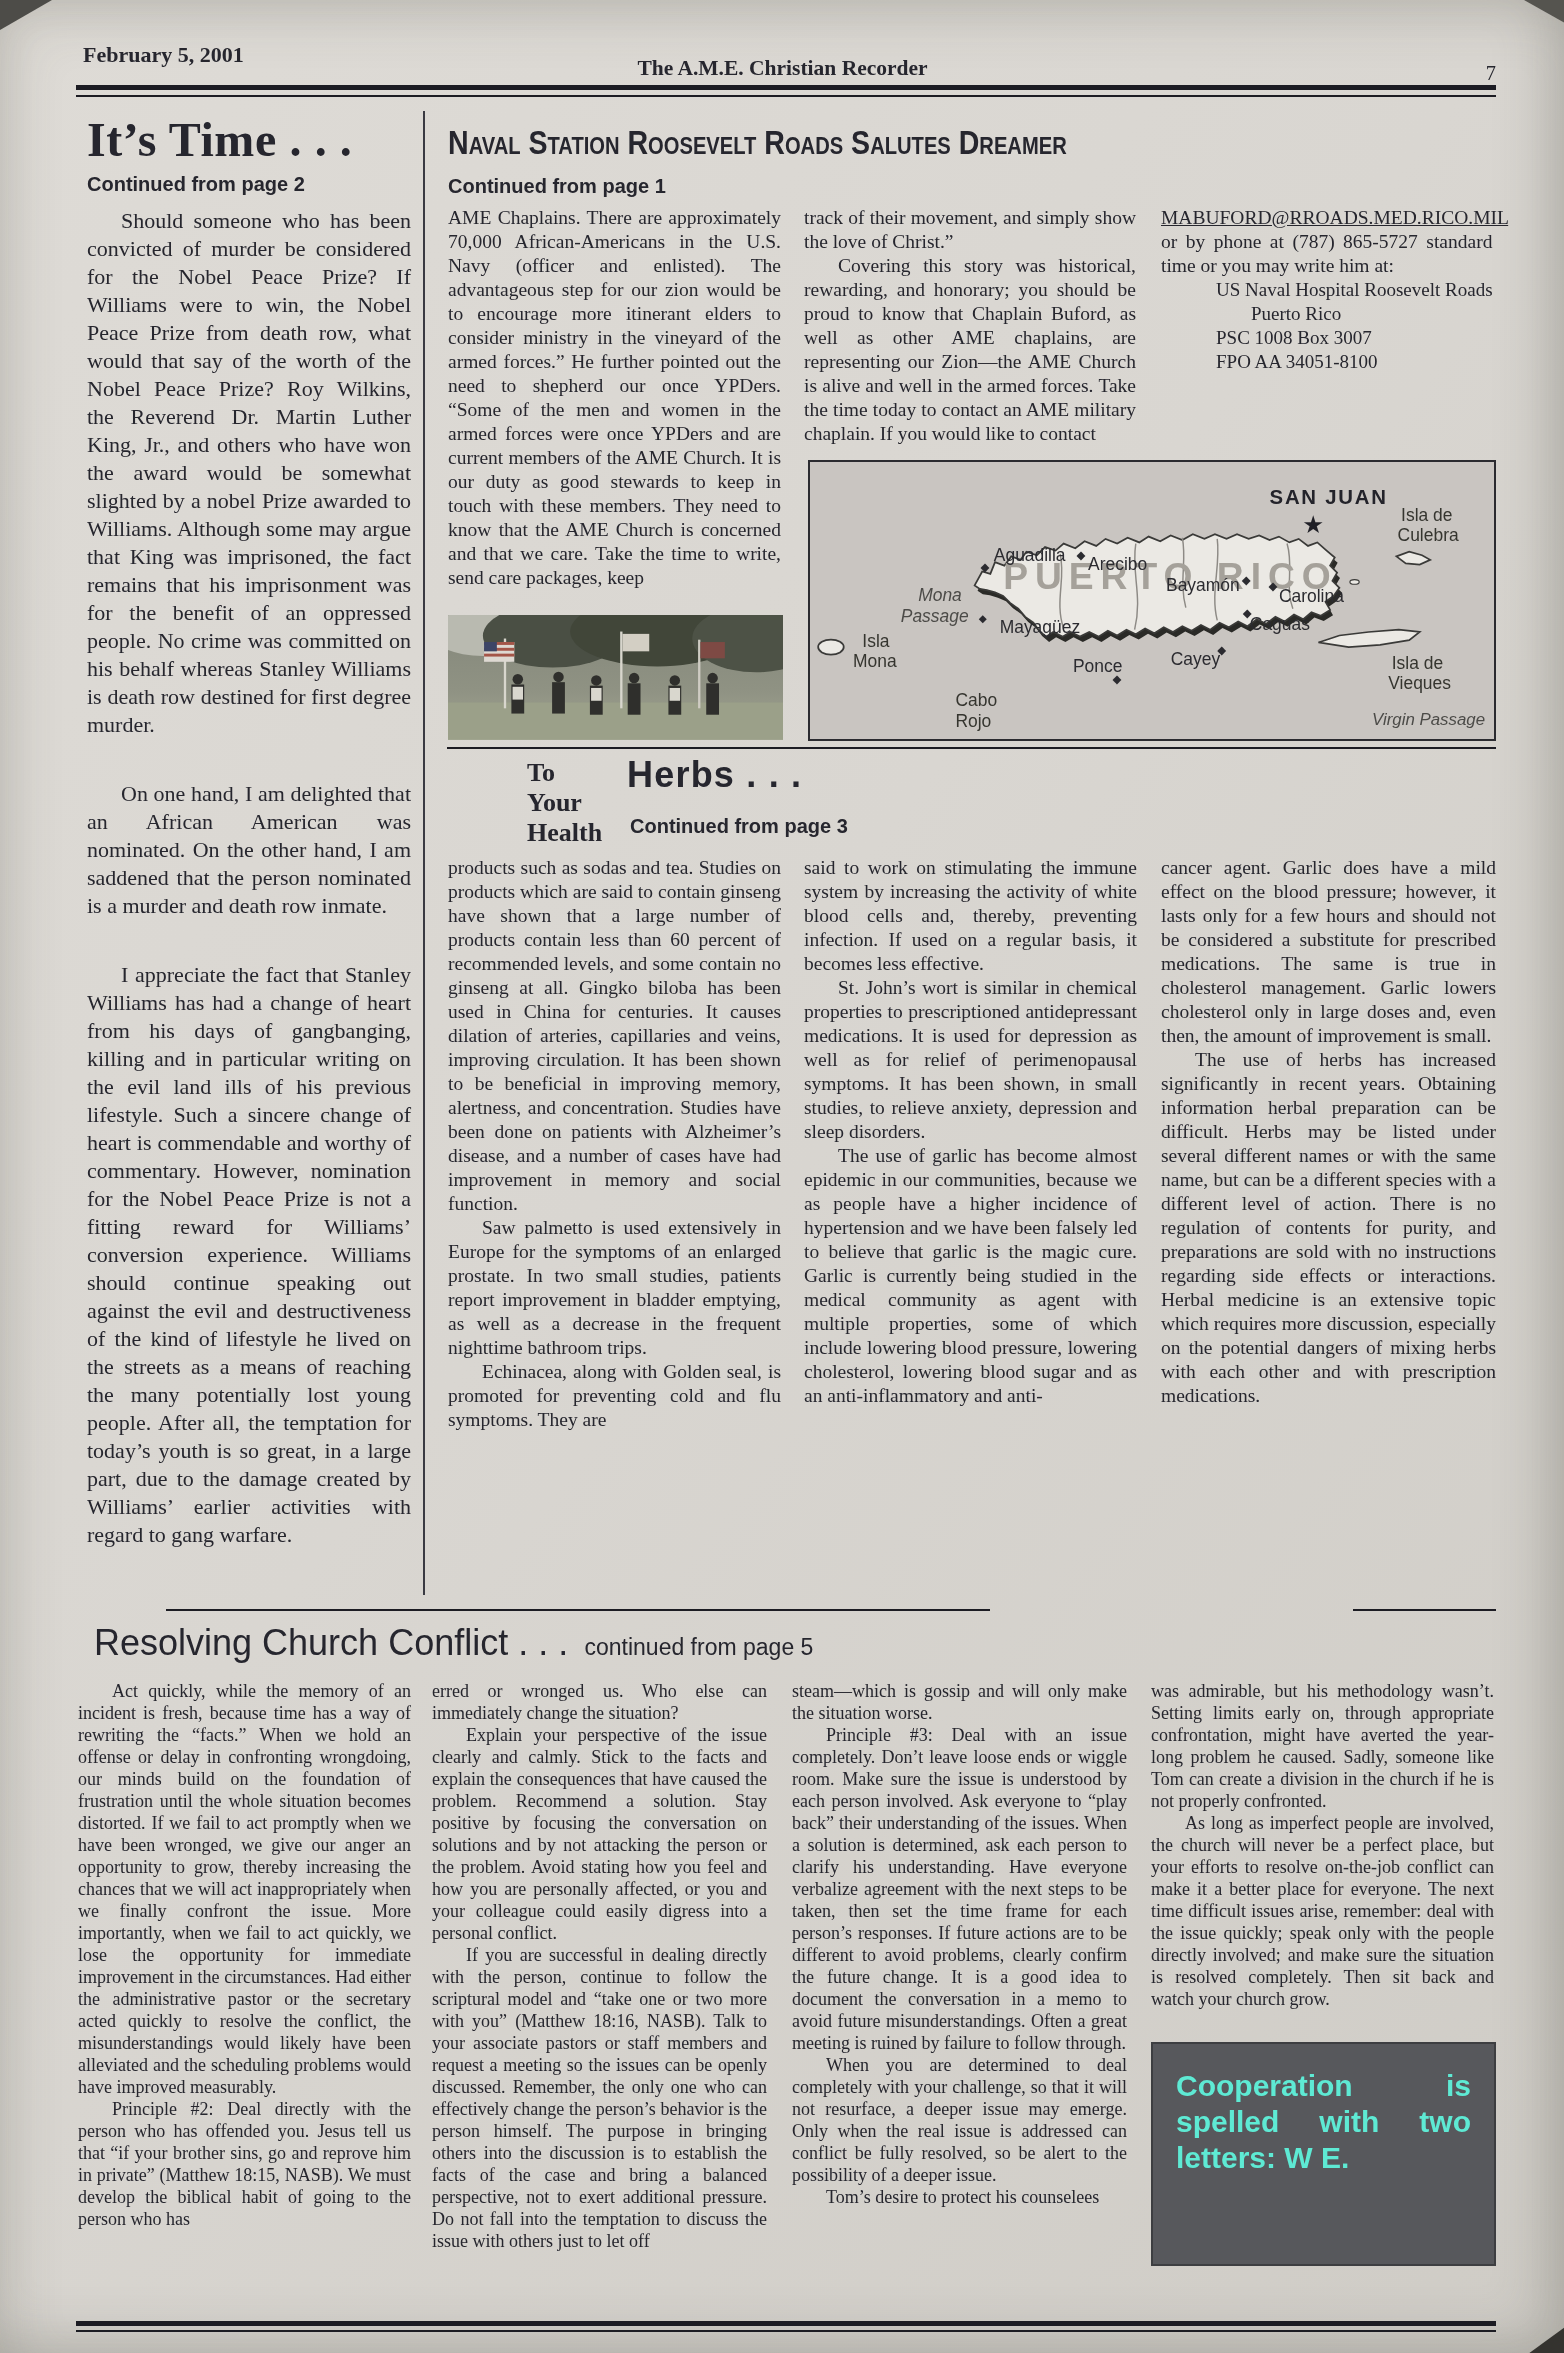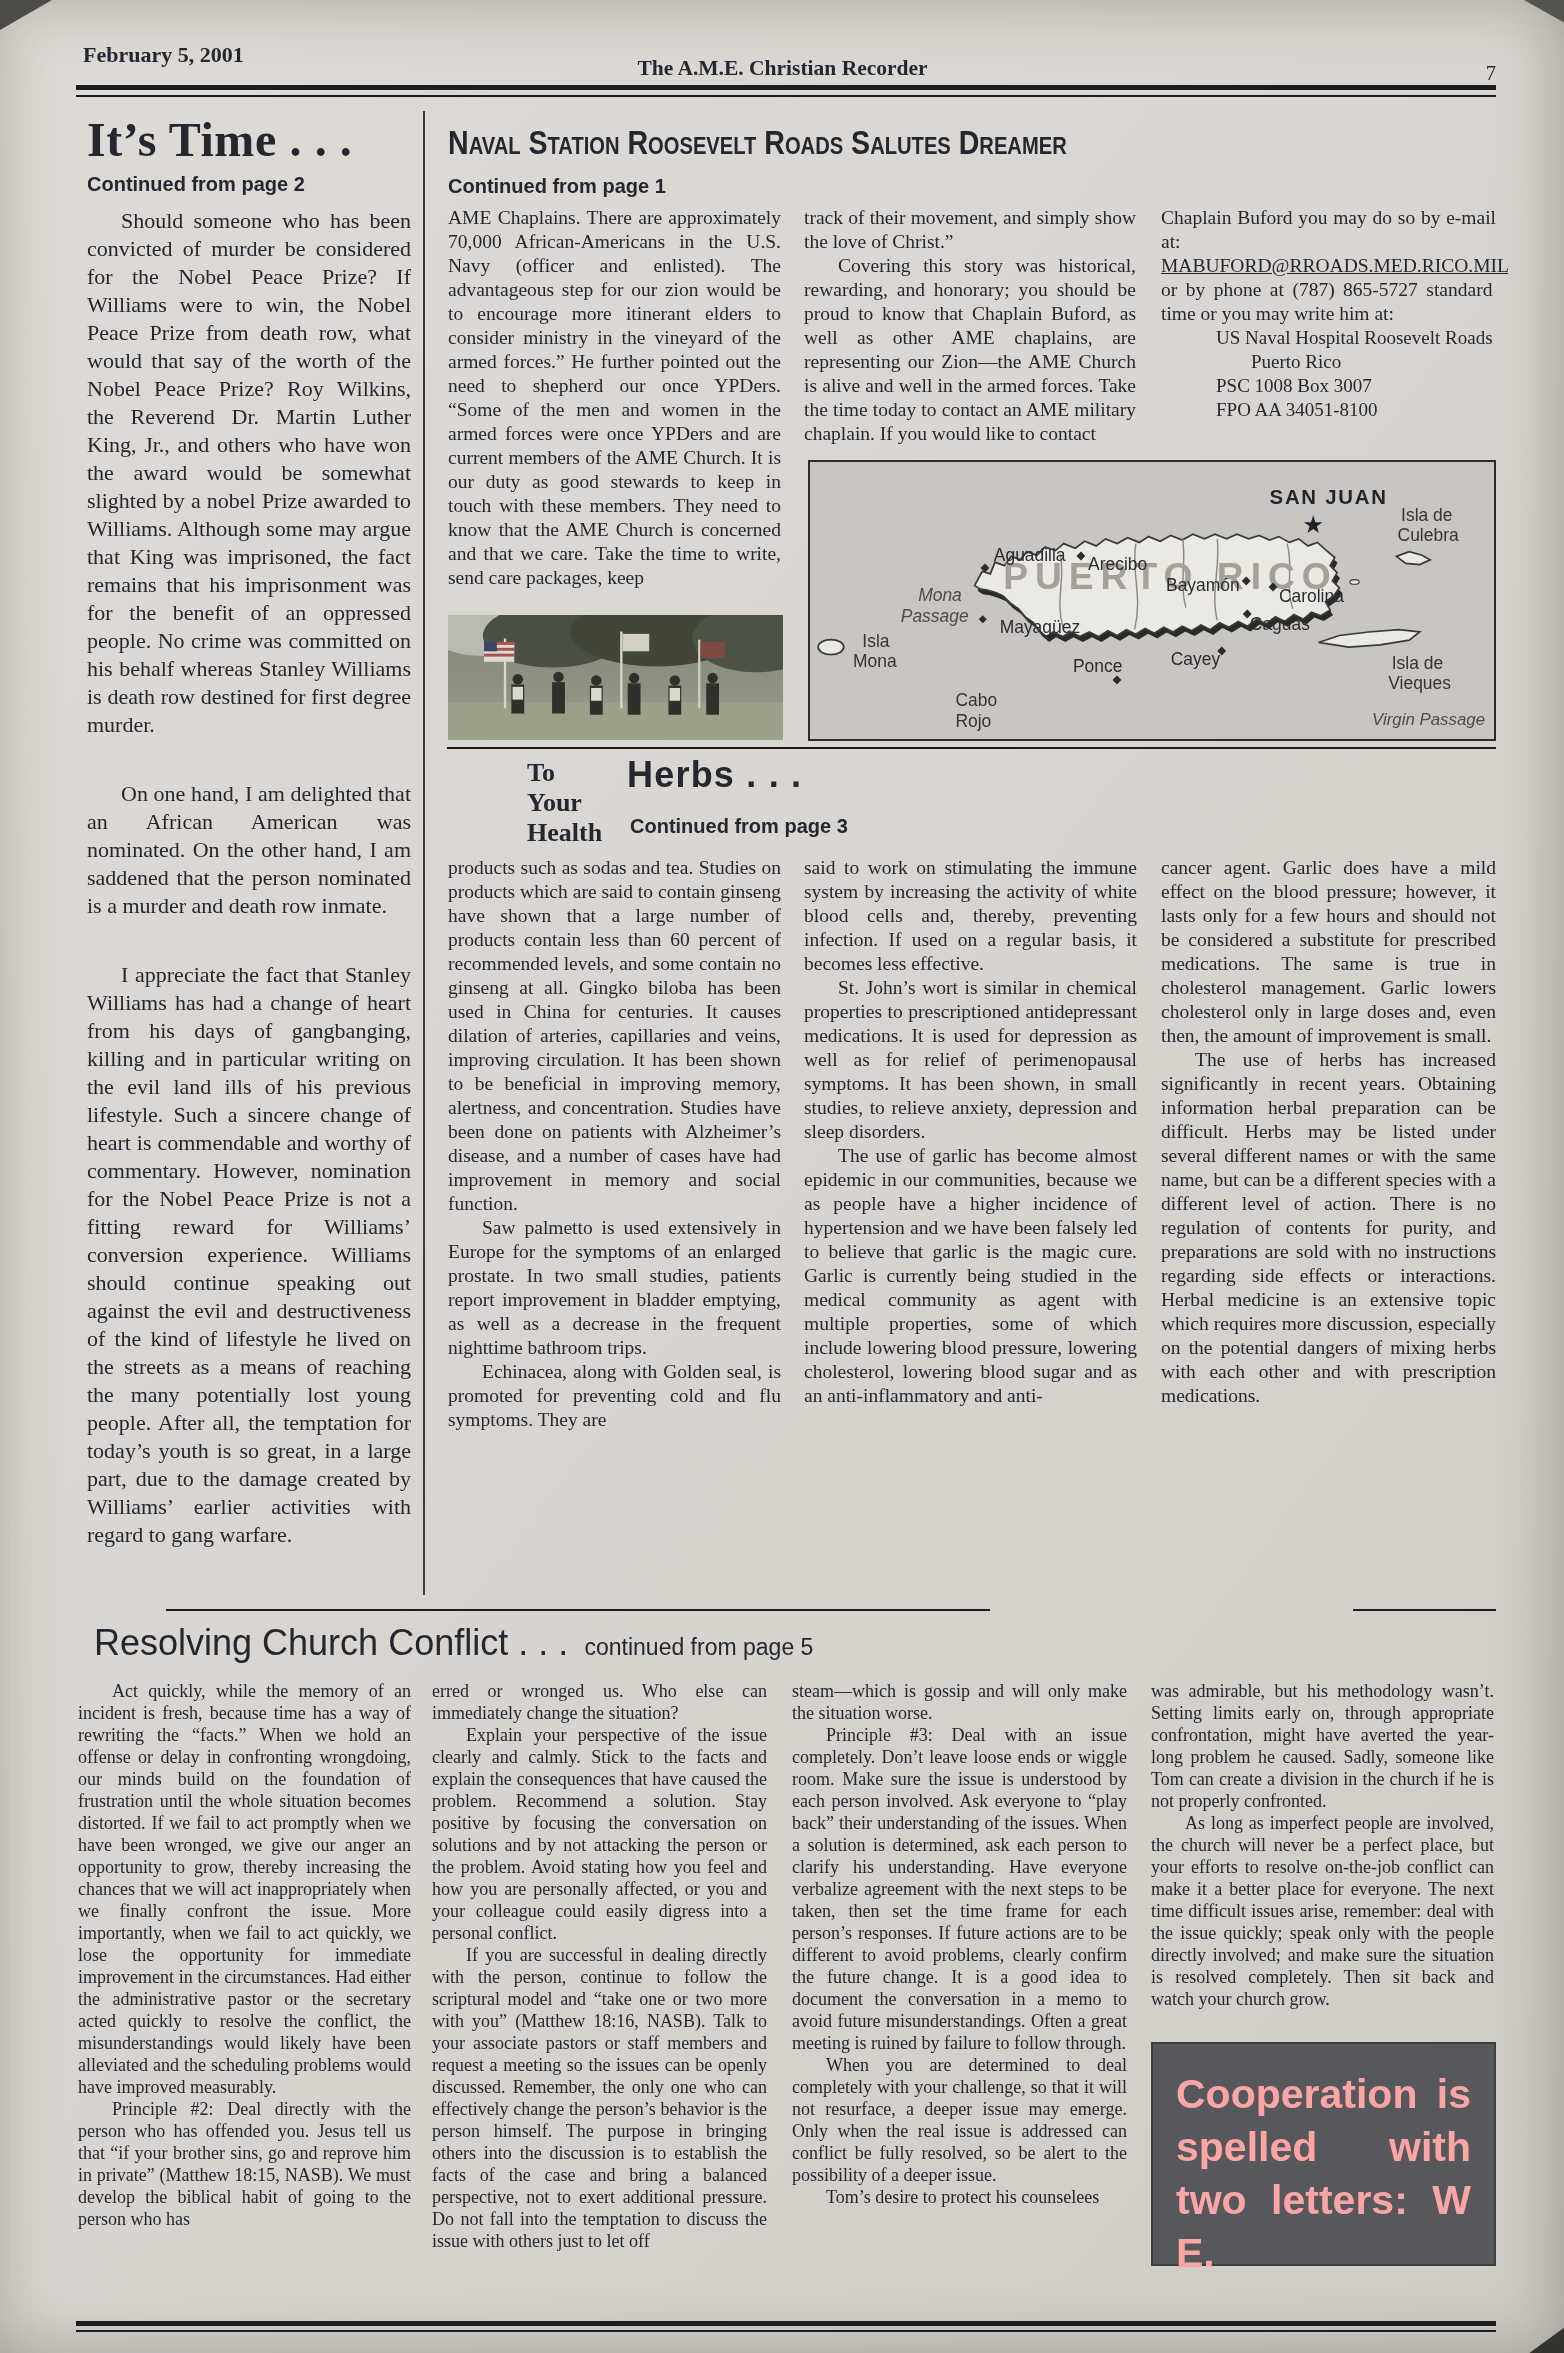--- a/index.html
+++ b/index.html
@@ -32,22 +32,22 @@
   .c-md p{font-size:19.5px;line-height:24px;}
   .c-sm p{font-size:18px;line-height:22px;}
   .pi{text-indent:34px;}
   .u{text-decoration:underline;}
   .addr div{font-size:19px;line-height:24px;}
   .a1{margin-left:55px;}
   .a2{margin-left:90px;}
   
   .quote-box{
     position:absolute;box-sizing:border-box;background:#57585c;border:2.3px solid #3d3e41;
-    color:#fca5a5;font-family:"Liberation Sans",sans-serif;font-weight:bold;
-    font-size:41px;line-height:53px;padding:24.4px 23px;text-align:justify;
+    color:#5eead4;font-family:"Liberation Sans",sans-serif;font-weight:bold;
+    font-size:30px;line-height:36px;padding:24.4px 23px;text-align:justify;
   }
   .vrule{position:absolute;width:1.7px;background:#3a3a42;}
   .frame{position:absolute;box-sizing:border-box;border:2.3px solid #2b2b30;}
   .corner{position:absolute;width:0;height:0;}
   svg text{font-family:"Liberation Sans",sans-serif;}
 </style>
 </head>
 <body>
 
 <div class="page">
@@ -80,21 +80,20 @@
   <div class="abs col c-md" style="left:448px;top:206px;width:333px;">
     <p>AME Chaplains. There are approximately 70,000 African-Americans in the U.S. Navy (officer and enlisted). The advantageous step for our zion would be to encourage more itinerant elders to consider ministry in the vineyard of the armed forces.” He further pointed out the need to shepherd our once YPDers. “Some of the men and women in the armed forces were once YPDers and are current members of the AME Church. It is our duty as good stewards to keep in touch with these members. They need to know that the AME Church is concerned and that we care. Take the time to write, send care packages, keep</p>
   </div>
 
   <div class="abs col c-md" style="left:804px;top:206px;width:332px;">
     <p>track of their movement, and simply show the love of Christ.”</p>
     <p class="pi">Covering this story was historical, rewarding, and honorary; you should be proud to know that Chaplain Buford, as well as other AME chaplains, are representing our Zion—the AME Church is alive and well in the armed forces. Take the time today to contact an AME military chaplain. If you would like to contact</p>
   </div>
 
   <div class="abs col c-md" style="left:1161px;top:206px;width:335px;">
-    <p>Chaplain Buford you may do so by e-mail at:</p>
     <p><span class="u">MABUFORD@RROADS.MED.RICO.MIL</span><span> or by phone at (787) 865-5727 standard time or you may write him at:</span></p>
     <div class="addr">
       <div class="a1">US Naval Hospital Roosevelt Roads</div>
       <div class="a2">Puerto Rico</div>
       <div class="a1">PSC 1008 Box 3007</div>
       <div class="a1">FPO AA 34051-8100</div>
     </div>
   </div>
 
   <div class="abs" style="left:448px;top:615px;width:335px;height:125px;">

